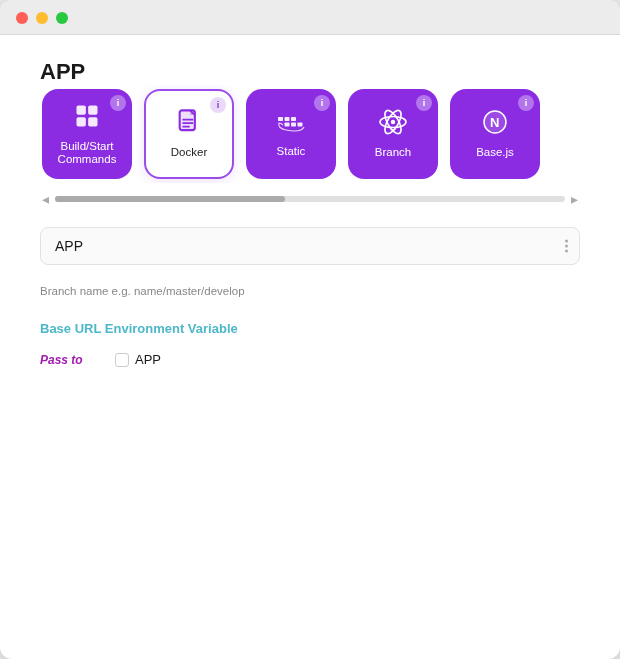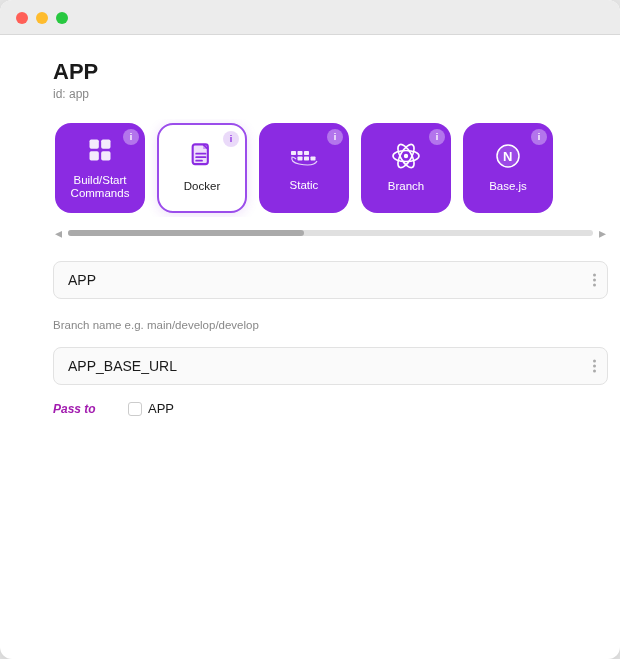--- a/index.html
+++ b/index.html
@@ -29,22 +29,21 @@
     }
     .traffic-light {
       width: 12px; height: 12px;
       border-radius: 50%;
       display: inline-block;
     }
     .tl-red { background: #ff5f57; }
     .tl-yellow { background: #febc2e; }
     .tl-green { background: #28c840; }
     .content {
-      padding: 24px 12px 28px;
-      margin-left: 41px;
+      padding: 24px 40px 28px;
     }
     .page-title {
       font-size: 22px;
       font-weight: 600;
       color: #1a1a1a;
       line-height: 1.2;
     }
     .page-id {
       font-size: 12px;
       color: #888;
@@ -291,21 +290,20 @@
 
   <div class="title-bar">
     <span class="traffic-light tl-red"></span>
     <span class="traffic-light tl-yellow"></span>
     <span class="traffic-light tl-green"></span>
   </div>
 
   <div class="content">
 
     <div class="page-title">APP</div>
-    <div class="page-id">id: app</div>
 
     <div class="cards-wrapper">
       <div class="cards-container">
 
         <div class="card">
           <div class="card-info-badge">i</div>
           <div class="card-icon icon-box">
             <svg width="28" height="28" viewBox="0 0 24 24" fill="none">
               <rect x="3" y="3" width="8" height="8" rx="1.5" fill="white" opacity="0.9"></rect>
               <rect x="13" y="3" width="8" height="8" rx="1.5" fill="white" opacity="0.9"></rect>
@@ -392,35 +390,26 @@
           <div class="expand-icon">
             <span></span>
             <span></span>
             <span></span>
           </div>
         </div>
       </div>
 
 
       <div>
-        <div class="hint-text">Branch name e.g. main/develop/develop</div>
+        <div class="hint-text">Branch name e.g. name/master/develop</div>
       </div>
 
       <div>
-
-        <div class="input-group">
-          <input type="text" class="input-field" value="APP_BASE_URL" style="">
-          <div class="input-icon">
-            <div class="expand-icon">
-              <span></span>
-              <span></span>
-              <span></span>
-            </div>
-          </div>
-        </div>
+        <div class="section-heading">Base URL Environment Variable</div>
+
 
         <div class="pass-to-row" style="margin-top:16px;">
           <span class="pass-to-label">Pass to</span>
           <label class="checkbox-label">
             <input type="checkbox" class="checkbox-input" style="">
             <span>APP</span>
           </label>
         </div>
       </div>
 

